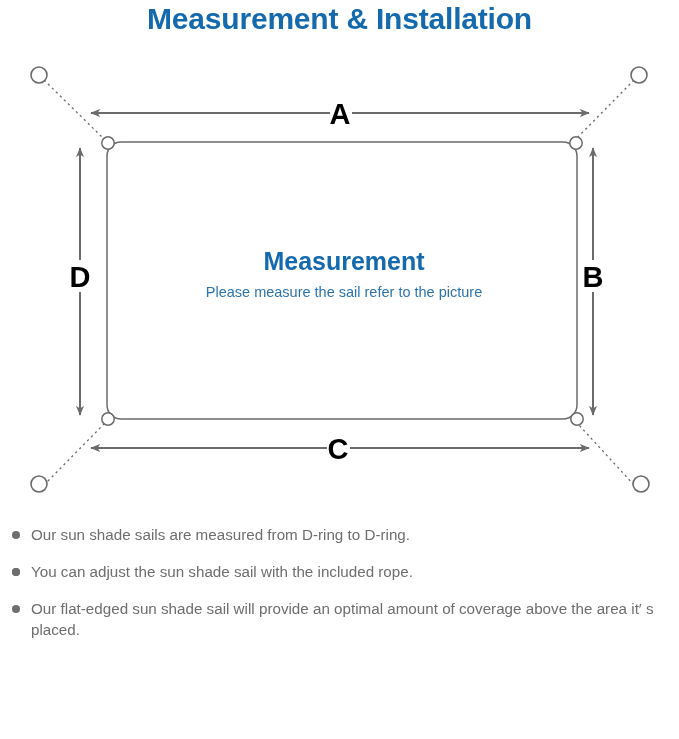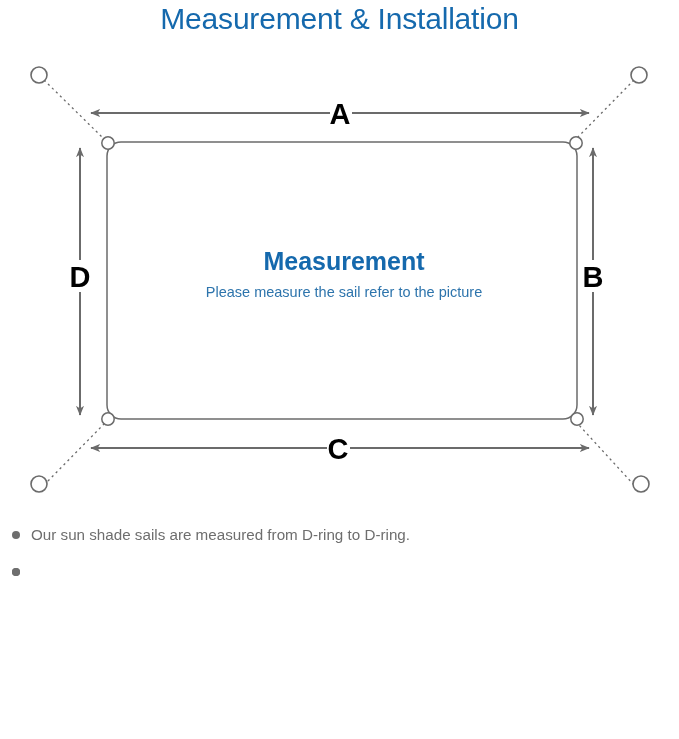--- a/index.html
+++ b/index.html
@@ -17,21 +17,21 @@
   }
 
   
   #title {
     position: absolute;
     left: 0;
     top: 0;
     width: 679px;
     text-align: center;
     font-size: 30px;
-    font-weight: normal;
+    font-weight: bold;
     letter-spacing: -0.2px;
     color: #1569ad;
     line-height: 38px;
     white-space: nowrap;
   }
 
   
   #diagram {
     position: absolute;
     left: 0;
@@ -161,14 +161,19 @@
 <div id="notes">
   <div class="note">
     <span class="dot"></span>
     <span>Our sun shade sails are measured from D-ring to D-ring.</span>
   </div>
   <div class="note">
     <span class="dot"></span>
   </div>
   <div class="note">
     <span class="dot"></span>
+    <span>You can adjust the sun shade sail with the included rope.</span>
+  </div>
+  <div class="note">
+    <span class="dot"></span>
+    <span>Our flat-edged sun shade sail will provide an optimal amount of coverage above the area it′ s placed.</span>
   </div>
 </div>
 
 </body></html>

